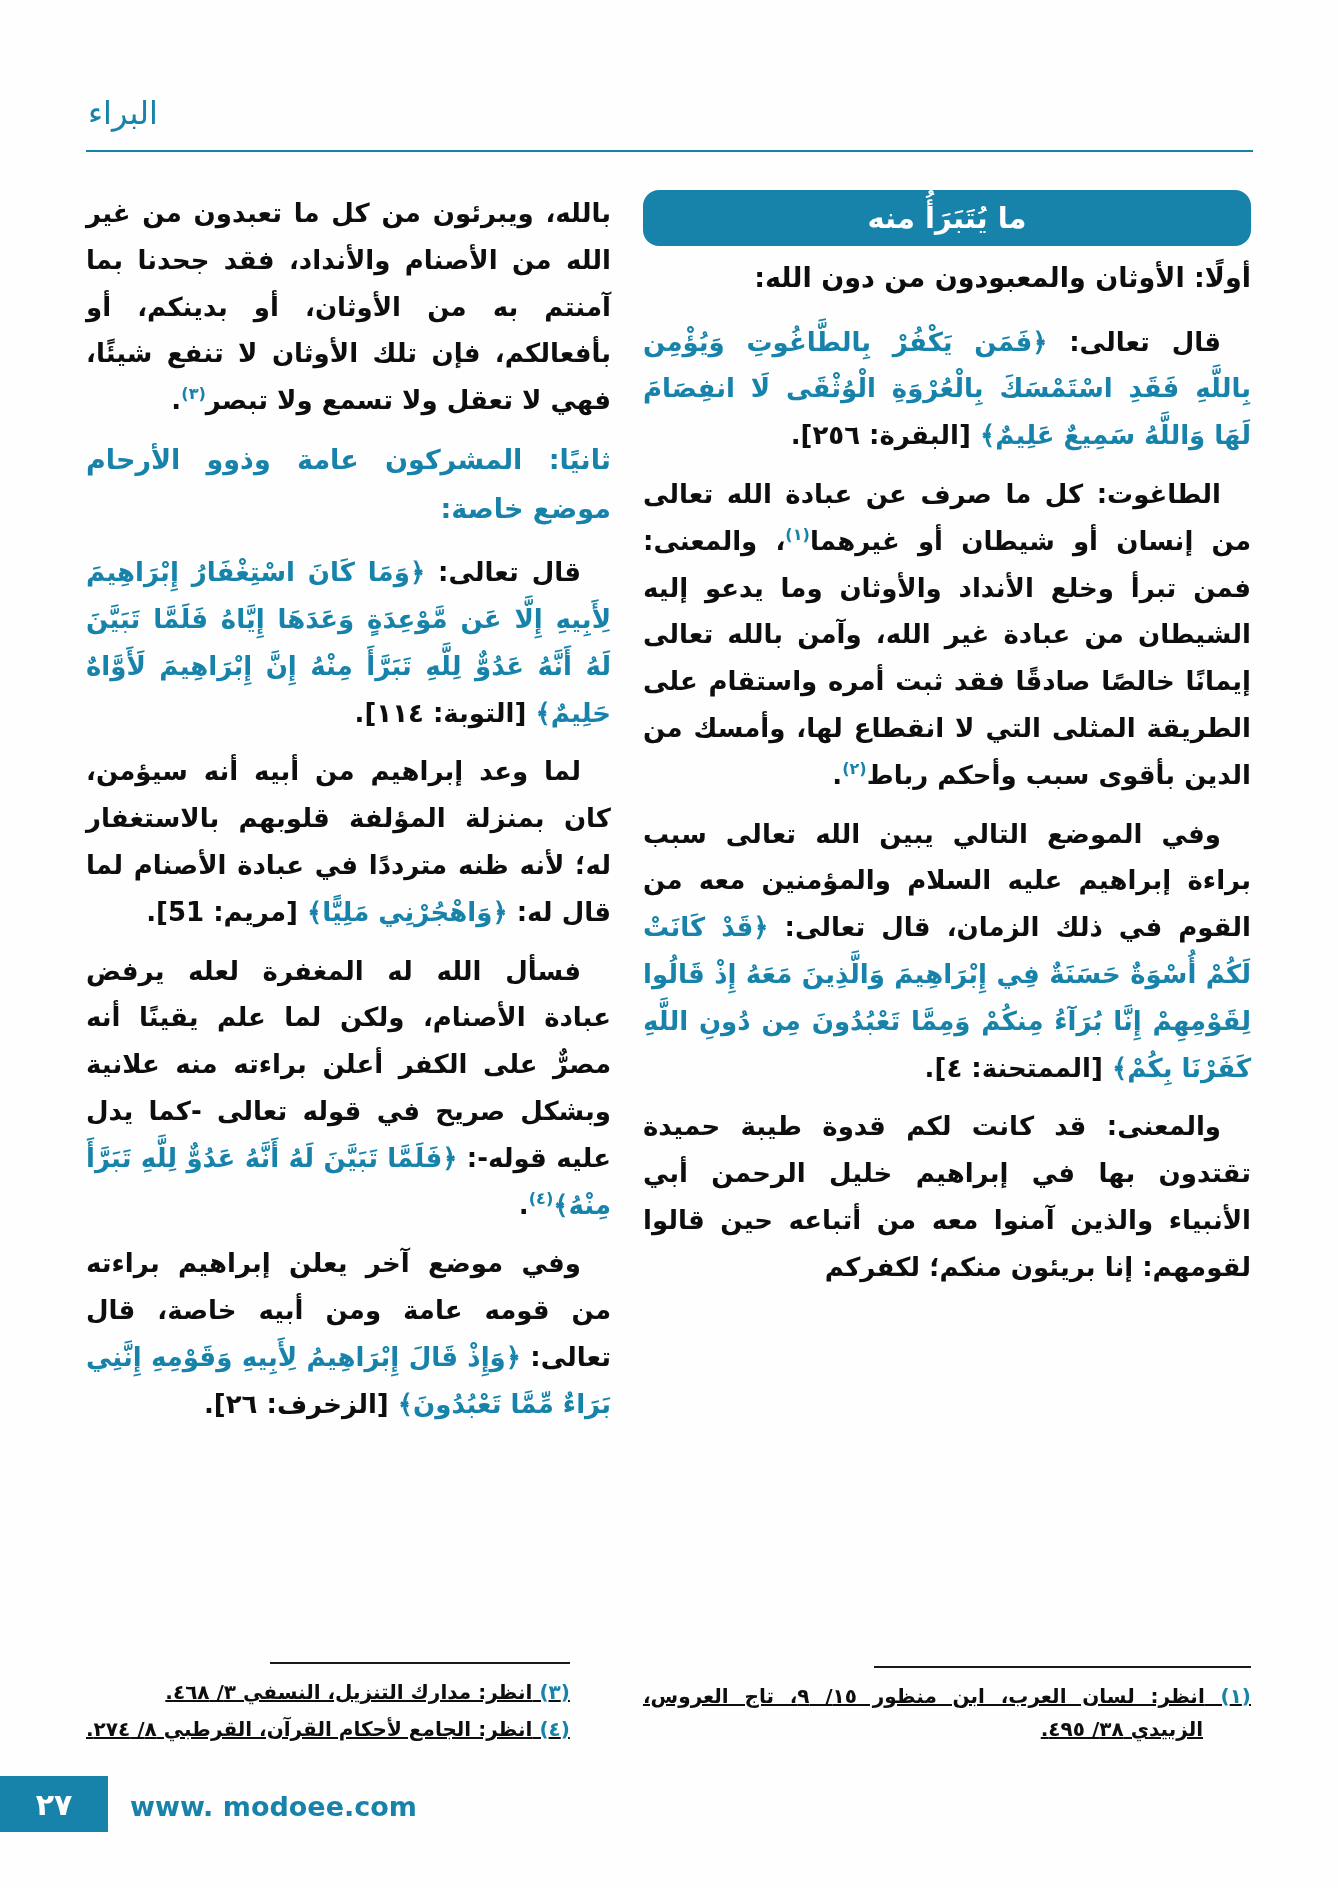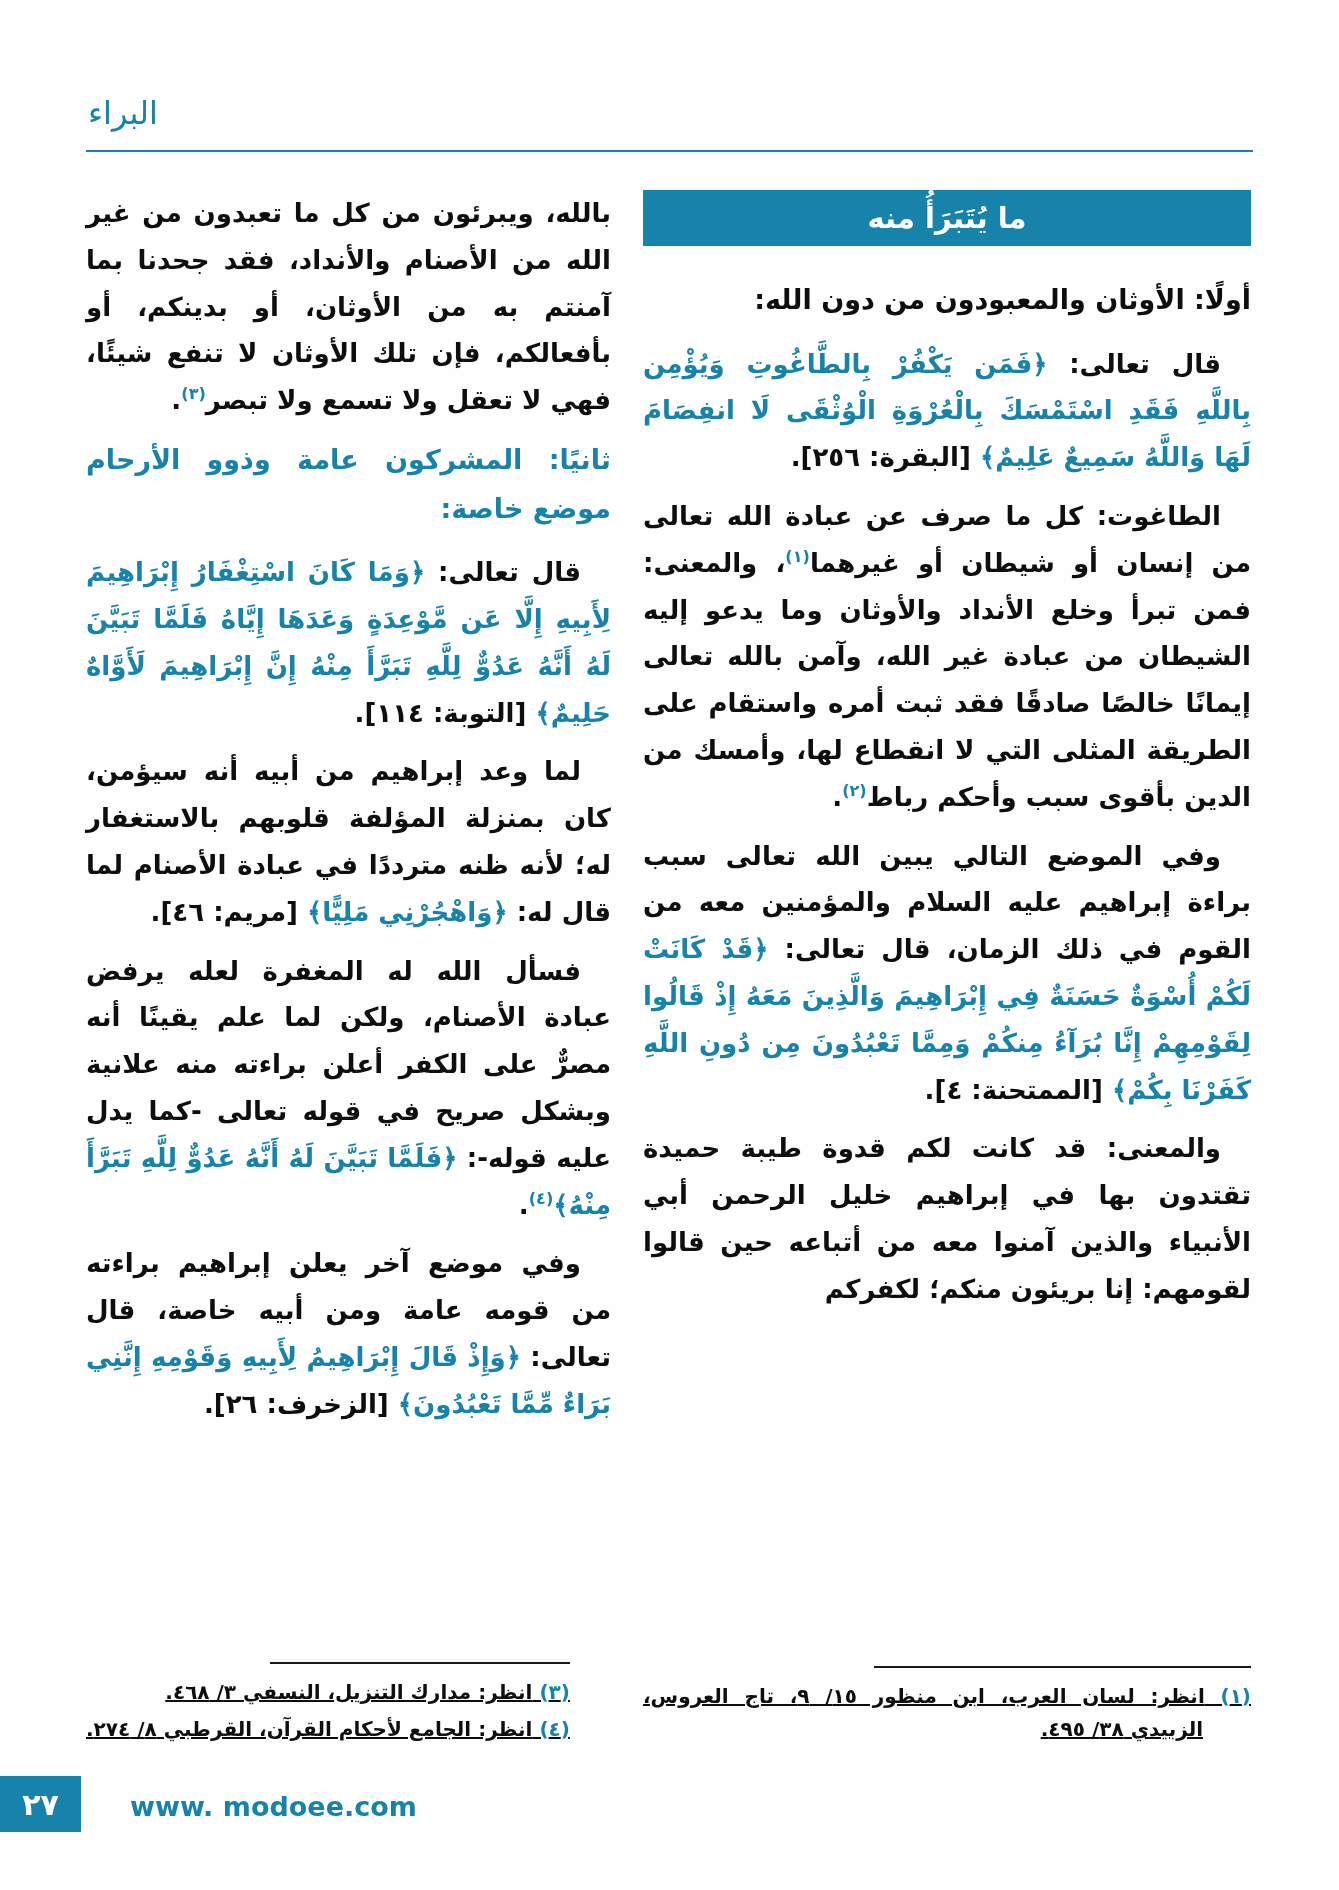--- a/index.html
+++ b/index.html
@@ -30,40 +30,40 @@
     position:absolute; top:190px; right:88px; left:86px; height:1560px;
     display:flex; gap:32px;
   }
   .col { display:flex; flex-direction:column; }
   .col-right { flex:0 0 608px; }
   .col-left  { flex:1;align-items:flex-end; }
   .section-box {
     height:56px; background:var(--accent);
     display:flex; align-items:center; justify-content:center;
     color:#ffffff; font-size:29px; font-weight:700;
-    margin-bottom:22px;
+    border-radius:16px;
   }
   .blocks { text-align:justify; font-size:26px; line-height:1.8; font-weight:700; }
   .block { margin-bottom:12px; text-indent:30px; }
   .block.heading { text-indent:0; font-size:27px; margin:8px 0 16px; }
   .block.noindent { text-indent:0; }
   .seg-plain { color:var(--ink); }
   .seg-head { color:var(--accent); }
   .seg-quran { color:var(--accent); }
   .seg-fn { color:var(--accent); font-size:0.62em; font-weight:700; }
   
   .footnotes { margin-top:auto; padding-top:8px; font-size:20px; line-height:1.65; font-weight:700;text-decoration:underline; }
   .fn-rule { width:62%; height:2px; background:#1a1a1a; margin-bottom:12px; }
   .fn-item { text-align:justify; padding-right:48px; text-indent:-48px; margin-bottom:4px; }
   .fn-marker { color:var(--accent); }
   .fn-text { color:var(--ink); }
   
   .footer-box {
     position:absolute; left:0; bottom:58px;
-    width:81px; height:56px; background:var(--accent);
+    width:108px; height:56px; background:var(--accent);
     display:flex; align-items:center; justify-content:center;
     color:#ffffff; font-size:30px; font-weight:700;
   }
   .site {
     position:absolute; left:130px; bottom:68px;
     color:var(--accent); font-size:27px; font-weight:700;
     direction:ltr;
   }
 </style>
 </head>
@@ -93,21 +93,21 @@
             <p class="fn-item"><span class="fn-marker">(١) </span><span class="fn-text">انظر: لسان العرب، ابن منظور ١٥/ ٩، تاج العروس، الزبيدي ٣٨/ ٤٩٥.</span></p>
           </div>
       </div>
     </section>
 
     <section class="col col-left">
       <div class="blocks">
           <p class="block para noindent"><span class="seg-plain">بالله، ويبرئون من كل ما تعبدون من غير الله من الأصنام والأنداد، فقد جحدنا بما آمنتم به من الأوثان، أو بدينكم، أو بأفعالكم، فإن تلك الأوثان لا تنفع شيئًا، فهي لا تعقل ولا تسمع ولا تبصر</span><sup class="seg-fn">(٣)</sup><span class="seg-plain">.</span></p>
           <p class="block heading"><span class="seg-head">ثانيًا: المشركون عامة وذوو الأرحام موضع خاصة:</span></p>
           <p class="block para"><span class="seg-plain">قال تعالى: </span><span class="seg-quran">﴿وَمَا كَانَ اسْتِغْفَارُ إِبْرَاهِيمَ لِأَبِيهِ إِلَّا عَن مَّوْعِدَةٍ وَعَدَهَا إِيَّاهُ فَلَمَّا تَبَيَّنَ لَهُ أَنَّهُ عَدُوٌّ لِلَّهِ تَبَرَّأَ مِنْهُ إِنَّ إِبْرَاهِيمَ لَأَوَّاهٌ حَلِيمٌ﴾</span><span class="seg-plain"> [التوبة: ١١٤].</span></p>
-          <p class="block para"><span class="seg-plain">لما وعد إبراهيم من أبيه أنه سيؤمن، كان بمنزلة المؤلفة قلوبهم بالاستغفار له؛ لأنه ظنه مترددًا في عبادة الأصنام لما قال له: </span><span class="seg-quran">﴿وَاهْجُرْنِي مَلِيًّا﴾</span><span class="seg-plain"> [مريم: ٤٦].</span></p>
+          <p class="block para"><span class="seg-plain">لما وعد إبراهيم من أبيه أنه سيؤمن، كان بمنزلة المؤلفة قلوبهم بالاستغفار له؛ لأنه ظنه مترددًا في عبادة الأصنام لما قال له: </span><span class="seg-quran">﴿وَاهْجُرْنِي مَلِيًّا﴾</span><span class="seg-plain"> [مريم: 51].</span></p>
           <p class="block para"><span class="seg-plain">فسأل الله له المغفرة لعله يرفض عبادة الأصنام، ولكن لما علم يقينًا أنه مصرٌّ على الكفر أعلن براءته منه علانية وبشكل صريح في قوله تعالى -كما يدل عليه قوله-: </span><span class="seg-quran">﴿فَلَمَّا تَبَيَّنَ لَهُ أَنَّهُ عَدُوٌّ لِلَّهِ تَبَرَّأَ مِنْهُ﴾</span><sup class="seg-fn">(٤)</sup><span class="seg-plain">.</span></p>
           <p class="block para"><span class="seg-plain">وفي موضع آخر يعلن إبراهيم براءته من قومه عامة ومن أبيه خاصة، قال تعالى: </span><span class="seg-quran">﴿وَإِذْ قَالَ إِبْرَاهِيمُ لِأَبِيهِ وَقَوْمِهِ إِنَّنِي بَرَاءٌ مِّمَّا تَعْبُدُونَ﴾</span><span class="seg-plain"> [الزخرف: ٢٦].</span></p>
         </div>
       <div class="footnotes">
         <div class="fn-rule"></div>
         <div>
             <p class="fn-item"><span class="fn-marker">(٣) </span><span class="fn-text">انظر: مدارك التنزيل، النسفي ٣/ ٤٦٨.</span></p>
             <p class="fn-item"><span class="fn-marker">(٤) </span><span class="fn-text">انظر: الجامع لأحكام القرآن، القرطبي ٨/ ٢٧٤.</span></p>
           </div>
       </div>

